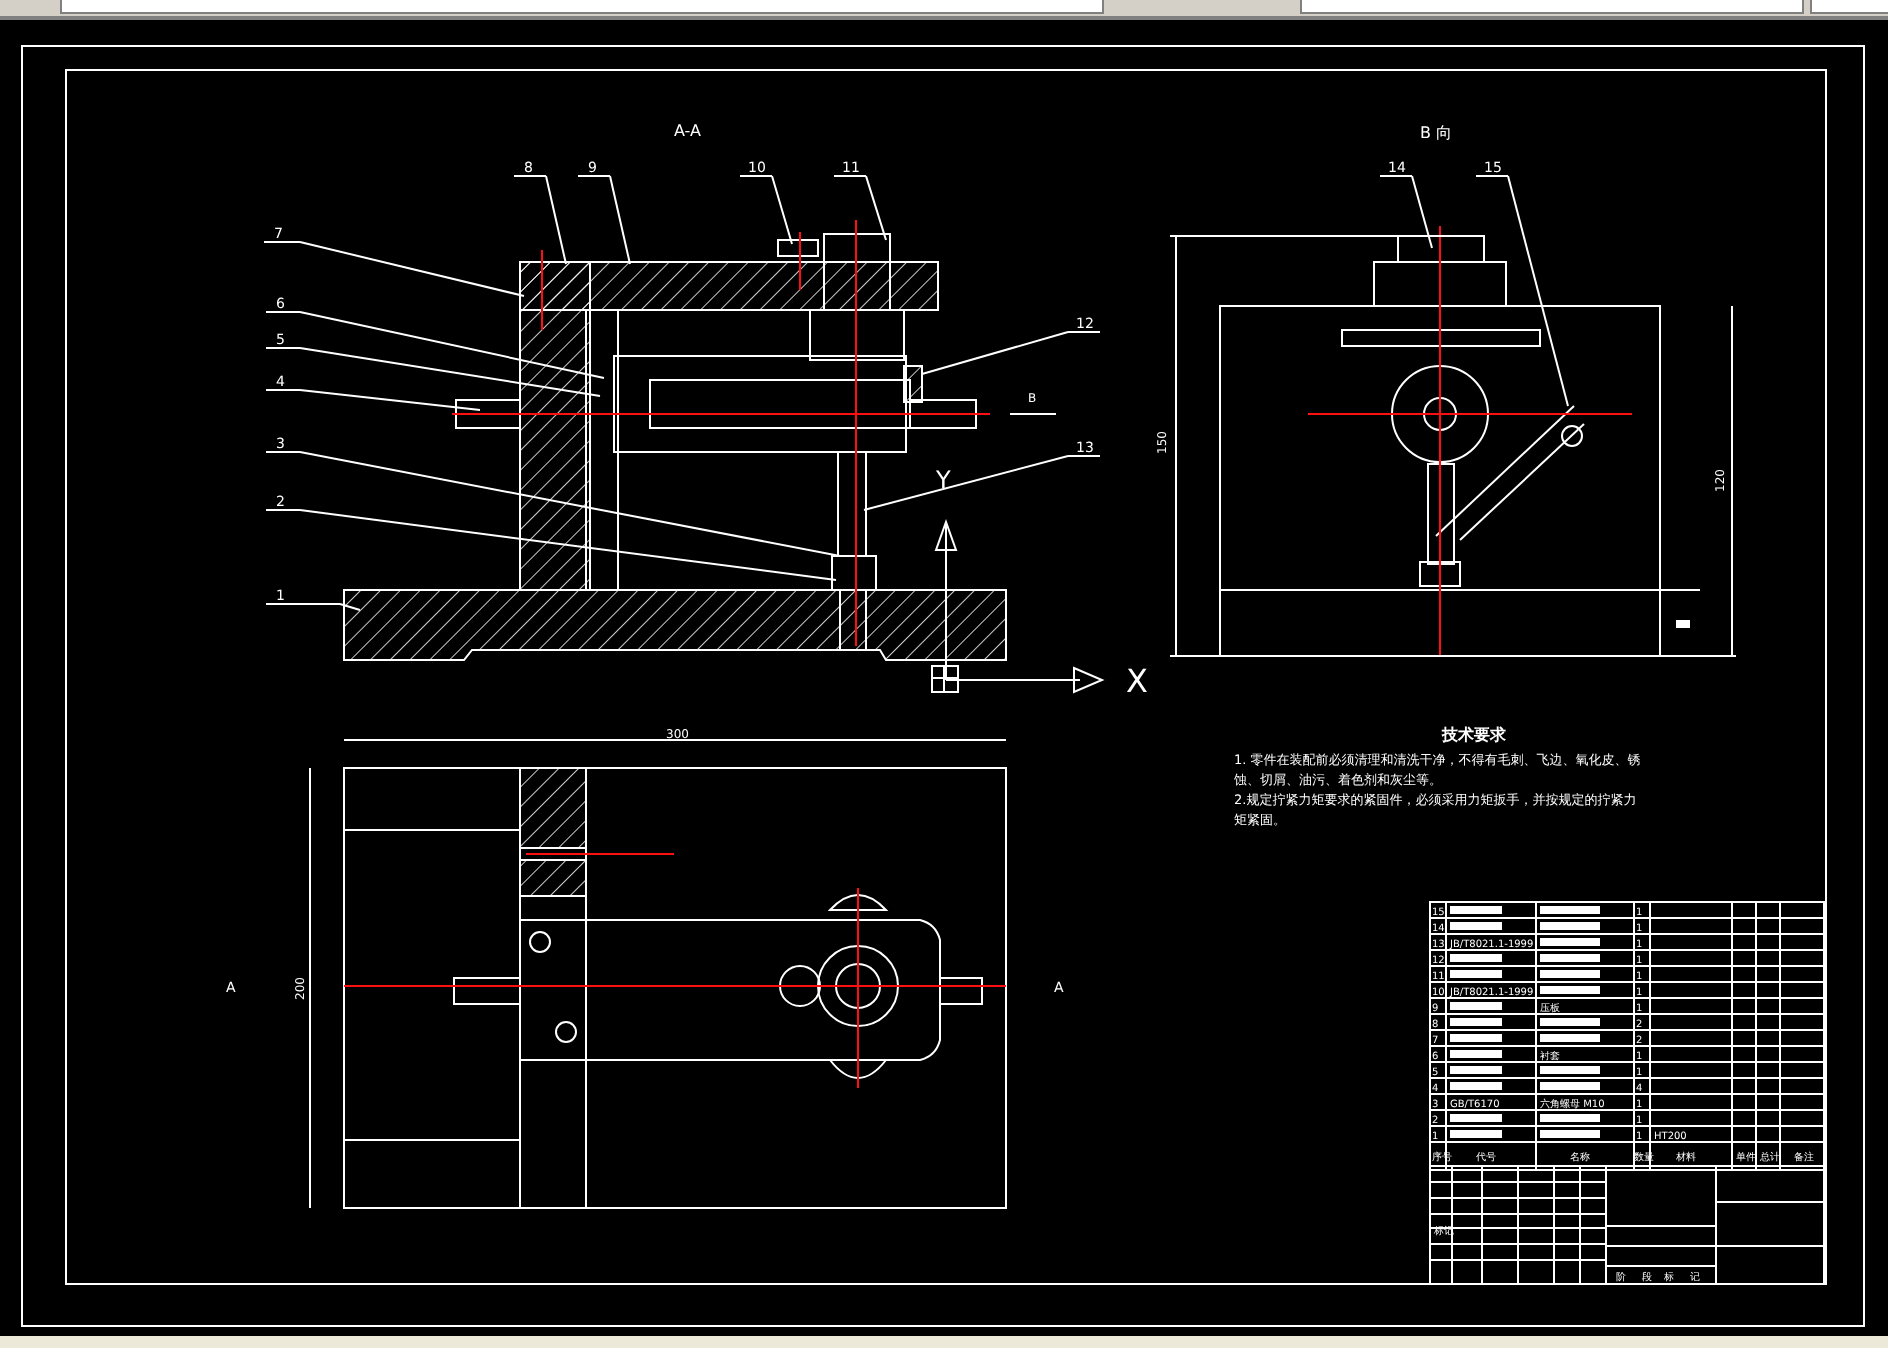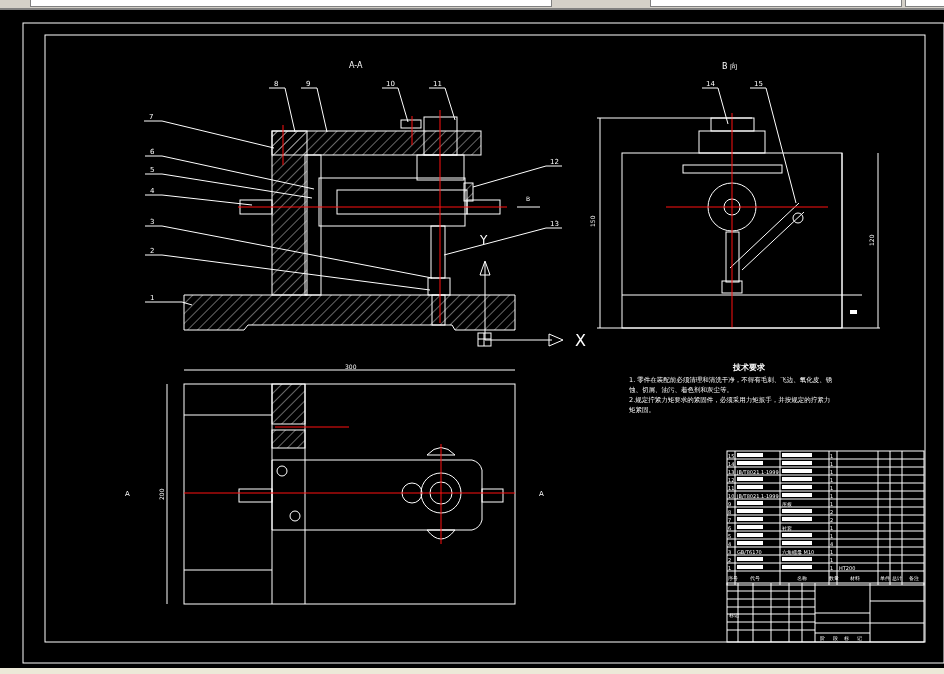--- a/index.html
+++ b/index.html
@@ -1,20 +1,20 @@
 <!DOCTYPE html>
 <html><head>
 <meta charset="utf-8">
 <style>
   html, body { margin:0; padding:0; }
   body { width:944px; height:674px; background:#000; overflow:hidden; position:relative; font-family:"DejaVu Sans", sans-serif; }
   #toolbar { position:absolute; left:0; top:0; width:944px; height:8px; background:#d4d0c8; border-bottom:2px solid #808080; }
   .tb-field { position:absolute; top:0; height:6px; background:#fff; border:1px solid #808080; border-top:none; }
   #statusbar { position:absolute; left:0; top:668px; width:944px; height:6px; background:#ece9d8; }
-  #canvas { position:absolute; left:12px; top:10px; width:914px; height:658px; }
+  #canvas { position:absolute; left:0; top:10px; width:914px; height:658px; }
   svg text { font-family:"DejaVu Sans", sans-serif; fill:#fff; }
   .w { stroke:#fff; fill:none; stroke-width:1; }
   .r { stroke:#ff1010; fill:none; stroke-width:1; }
   .hatch { fill:url(#hatch); stroke:#fff; stroke-width:1; }
   .tr-text { font-size:6.5px; }
   .block { fill:#fff; }
 </style>
 </head>
 <body>
 

